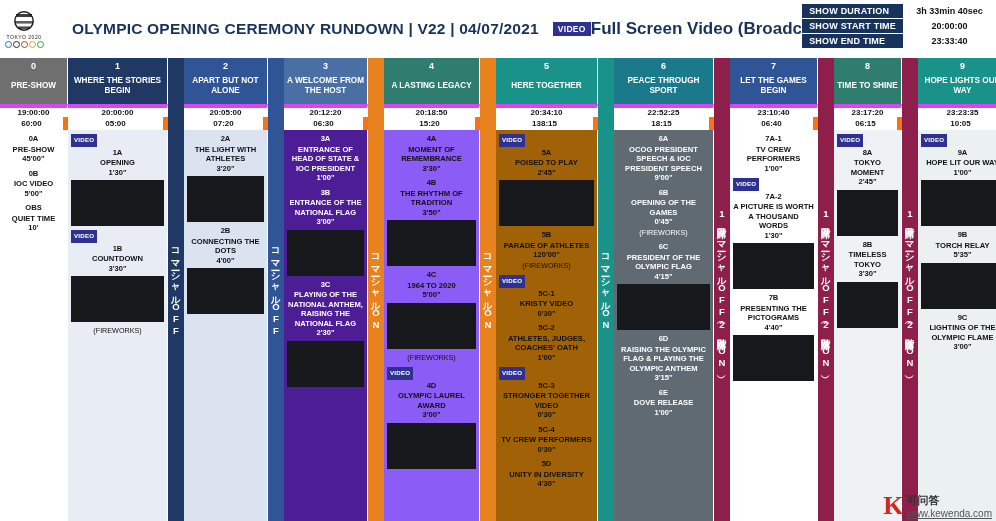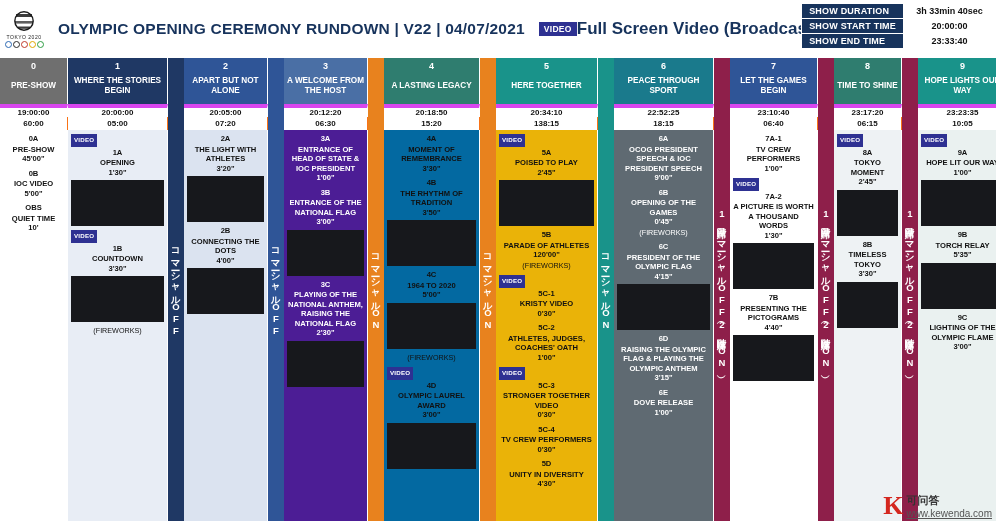--- a/index.html
+++ b/index.html
@@ -36,21 +36,21 @@
   .rings {
     display: flex; gap: 1px; margin-top: 1px;
   }
   .ring { width: 7px; height: 7px; border-radius: 50%; border: 1.2px solid #999; }
 
   .header-title {
     font-size: 15.5px;
     font-weight: bold;
     color: #17335c;
     letter-spacing: .2px;
-    margin-left: 10px;
+    margin-left: 24px;
     white-space: nowrap;
   }
   .video-chip {
     background: #2e3192; color: #fff;
     font-size: 8.5px; font-weight: bold;
     padding: 2px 5px; margin-left: 14px;
     letter-spacing: .3px;
   }
   .video-label {
     color: #17335c; font-size: 17px; font-weight: 600;
@@ -90,21 +90,21 @@
     border-right: 1px solid #fff;
   }
   .time-cell {
     height: 13px; font-size: 8px; font-weight: bold; color: #111;
     display: flex; align-items: center; justify-content: center;
     background: #ffffff; border-right: 1px solid #fff; border-top: 4px solid #d946ef;
   }
   .dur-cell {
     height: 13px; font-size: 8px; font-weight: bold; color: #111;
     display: flex; align-items: center; justify-content: center;
-    background: #ffffff; border-right: 1px solid #f97316;
+    background: #ffffff; border-right: 5px solid #f97316;
   }
 
   
   .body-cell {
     flex: 1;
     padding: 4px 3px;
     font-size: 7.6px;
     line-height: 10.5px;
     overflow: hidden;
     border-right: 1px solid #fff;
@@ -311,21 +311,21 @@
       <div class="col" style="width: 16px; flex: 0 0 16px; background: rgb(232, 130, 30);">
         <div class="vstrip" style="height: 463px; width: 16px;">コマーシャルON</div>
       </div>
       <div class="col" style="width: 96px; flex: 0 0 96px;">
         <div class="chap-cell" style="background: rgb(47, 125, 111);">
           <div class="chap-num">4</div>
           <div class="chap-title">A LASTING LEGACY</div>
         </div>
         <div class="time-cell">20:18:50</div>
         <div class="dur-cell">15:20</div>
-        <div class="body-cell" style="background: #0369a1; color: rgb(17, 17, 17);">
+        <div class="body-cell" style="background: #8b5cf6; color: rgb(17, 17, 17);">
           <div class="seg">
             <div class="seg-id">4A</div>
             <div class="seg-name">MOMENT OF REMEMBRANCE</div>
             <div class="seg-dur">3'30"</div>
           </div>
           <div class="seg">
             <div class="seg-id">4B</div>
             <div class="seg-name">THE RHYTHM OF TRADITION</div>
             <div class="seg-dur">3'50"</div>
             <div class="thumb"></div>
@@ -351,21 +351,21 @@
       <div class="col" style="width: 16px; flex: 0 0 16px; background: rgb(232, 130, 30);">
         <div class="vstrip" style="height: 463px; width: 16px;">コマーシャルON</div>
       </div>
       <div class="col" style="width: 102px; flex: 0 0 102px;">
         <div class="chap-cell" style="background: rgb(25, 147, 138);">
           <div class="chap-num">5</div>
           <div class="chap-title">HERE TOGETHER</div>
         </div>
         <div class="time-cell">20:34:10</div>
         <div class="dur-cell">138:15</div>
-        <div class="body-cell" style="background: #eab308; color: rgb(17, 17, 17);">
+        <div class="body-cell" style="background: #a16207; color: rgb(17, 17, 17);">
           <div class="seg">
             <div class="vchip-wrap"><span class="vchip">VIDEO</span></div>
             <div class="seg-id">5A</div>
             <div class="seg-name">POISED TO PLAY</div>
             <div class="seg-dur">2'45"</div>
             <div class="thumb"></div>
           </div>
           <div class="seg">
             <div class="seg-id">5B</div>
             <div class="seg-name">PARADE OF ATHLETES</div>

